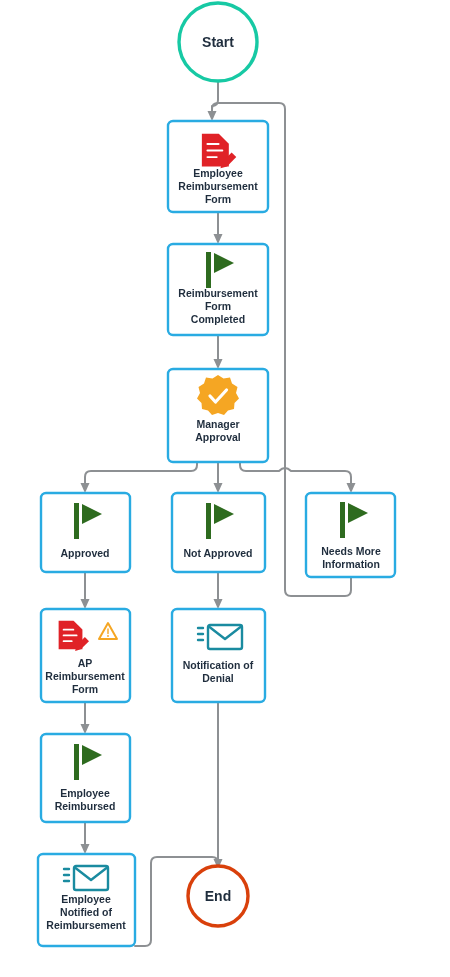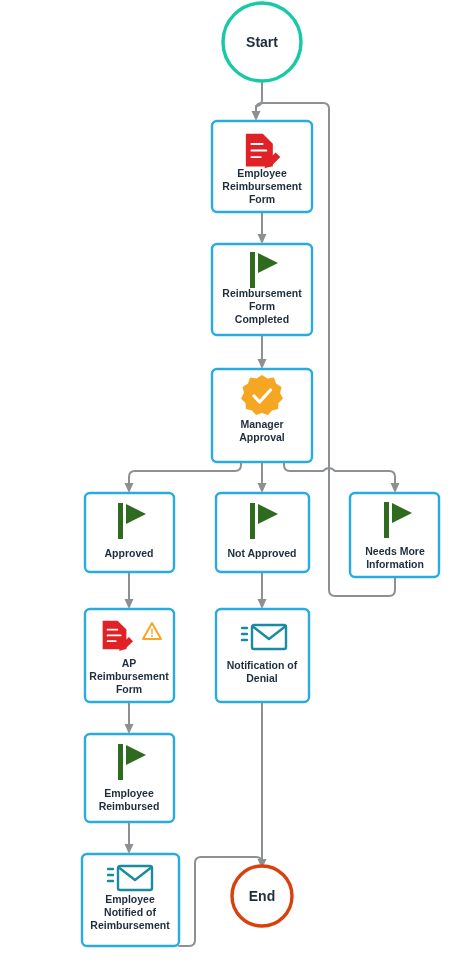--- a/index.html
+++ b/index.html
@@ -11,21 +11,20 @@
     width: 450px;
     height: 977px;
     font-family: "Liberation Sans", sans-serif;
     overflow: hidden;
     position: relative;
   }
   #flowchart-root {
     position: relative;
     width: 404px;
     height: 977px;
-    margin-left: 44px;
   }
   svg.diagram {
     position: absolute;
     left: 0;
     top: 0;
     width: 450px;
     height: 977px;
   }
   .node-box {
     fill: #ffffff;

